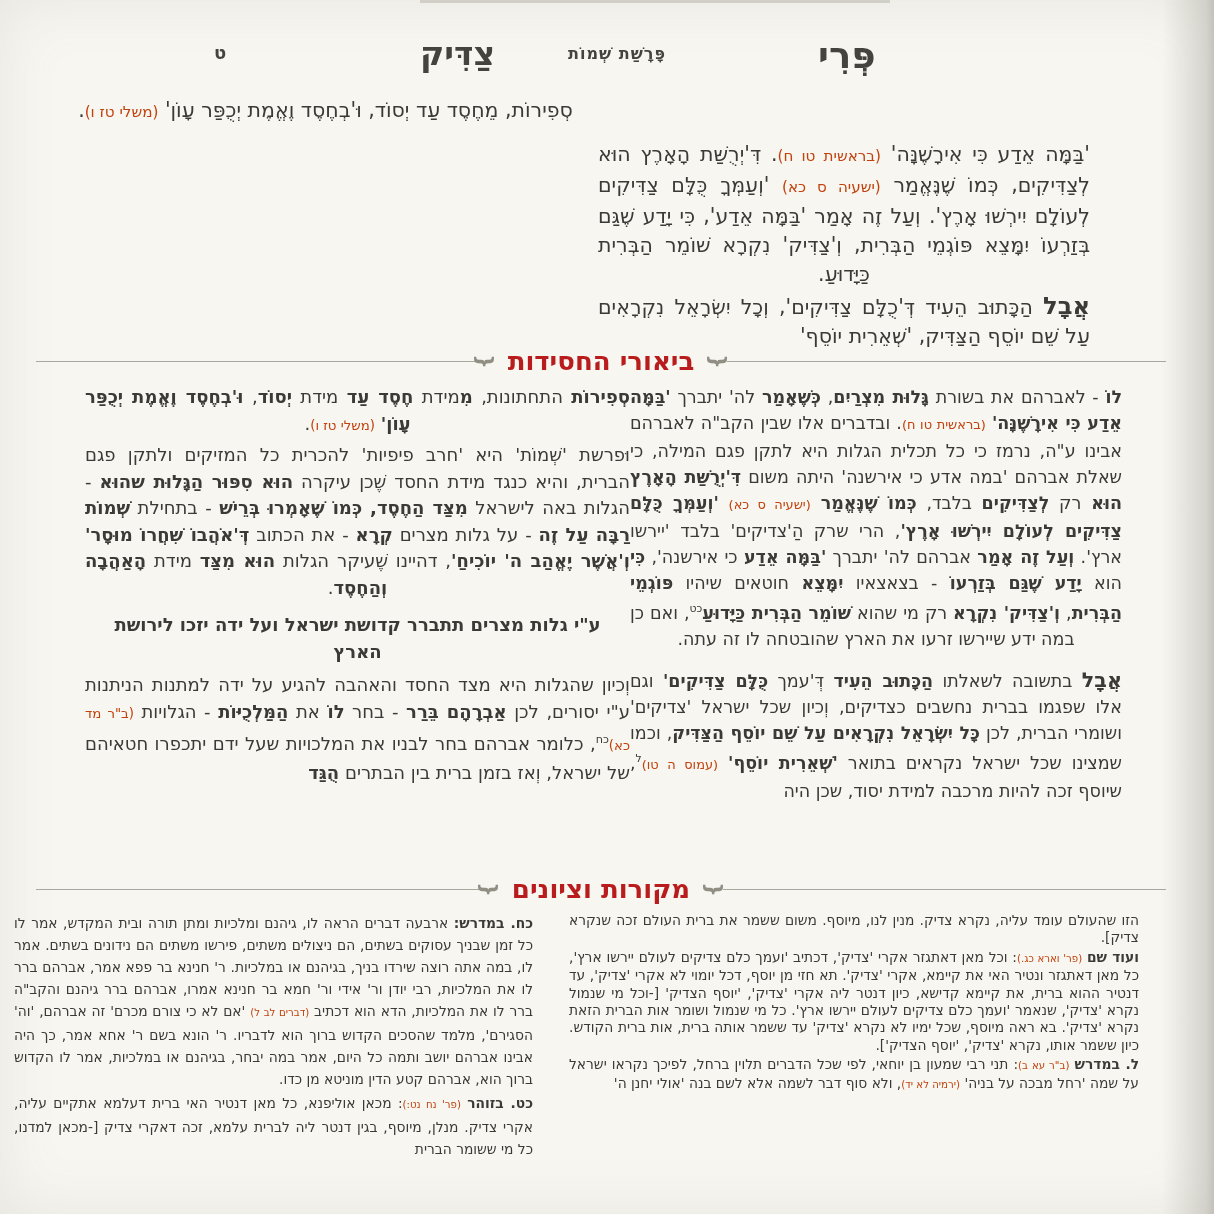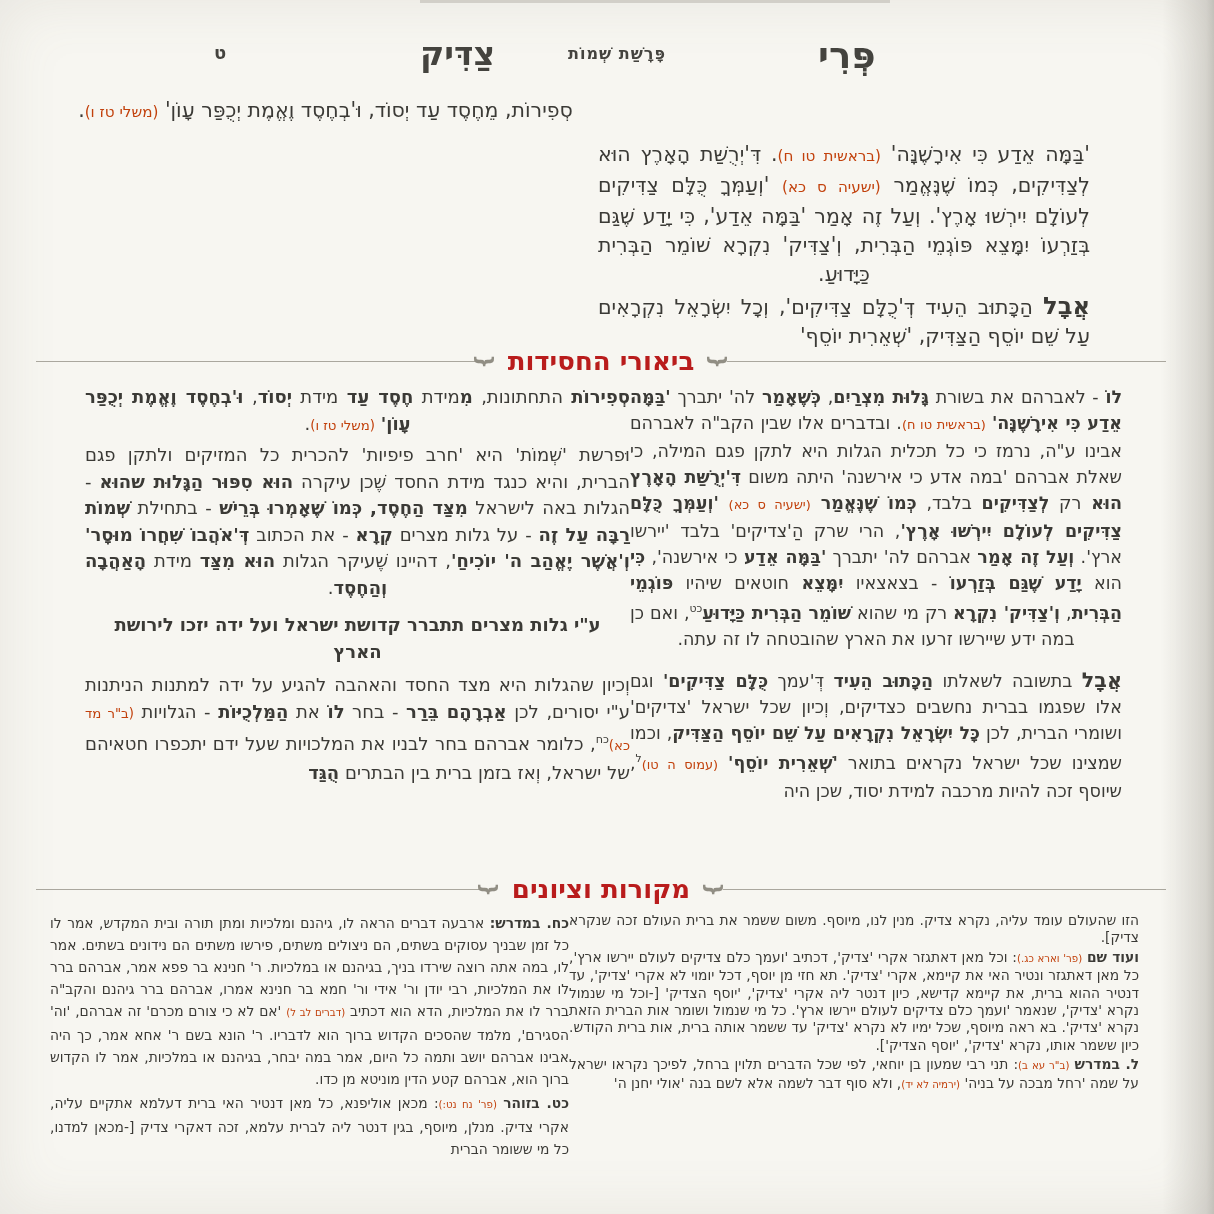--- a/index.html
+++ b/index.html
@@ -51,21 +51,21 @@
   .sec-top .col-l{width:492px;margin-left:0;margin-right:73px;font-size:20.5px;line-height:29px;margin-top:44px;}
 
   
   .sec-mid{top:384px;right:51px;}
   .sec-mid .col-r{width:545px;font-size:18px;line-height:26.5px;}
   .sec-mid .col-l{width:492px;margin-right:41px;font-size:17.5px;line-height:26px;}
 
   
   .sec-bot{top:912px;right:50px;}
   .sec-bot .col-r{width:519px;font-size:13.8px;line-height:22px;}
-  .sec-bot .col-l{width:570px;margin-right:25px;font-size:13.8px;line-height:17.4px;}
+  .sec-bot .col-l{width:570px;margin-right:25px;font-size:13.8px;line-height:17.4px;margin-left:36px;}
   .sec-bot .para{margin-bottom:2px;}
 
   
   .divider{
     position:absolute;left:36px;width:1130px;height:30px;
     display:flex;flex-direction:row;align-items:center;direction:rtl;
   }
   .div-1{top:346px;}
   .div-2{top:874px;}
   .dline{flex:1;border-top:1px solid #aaa79e;height:0;}

